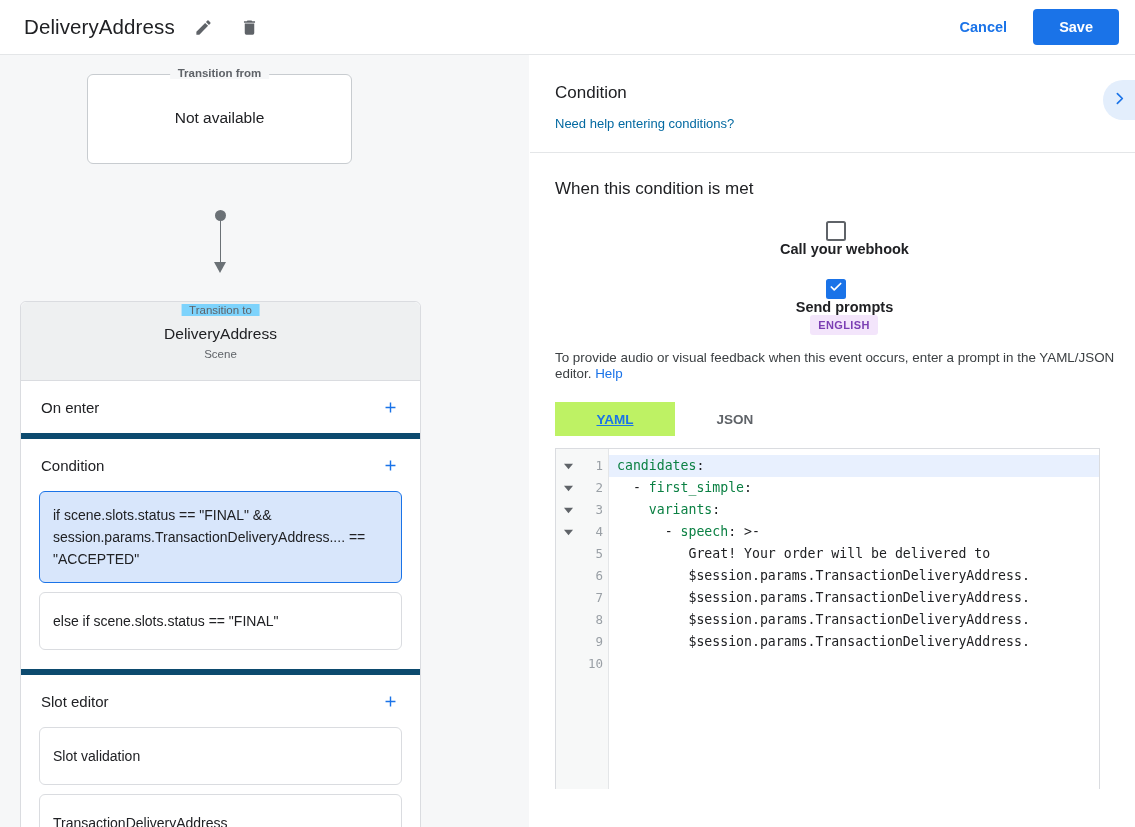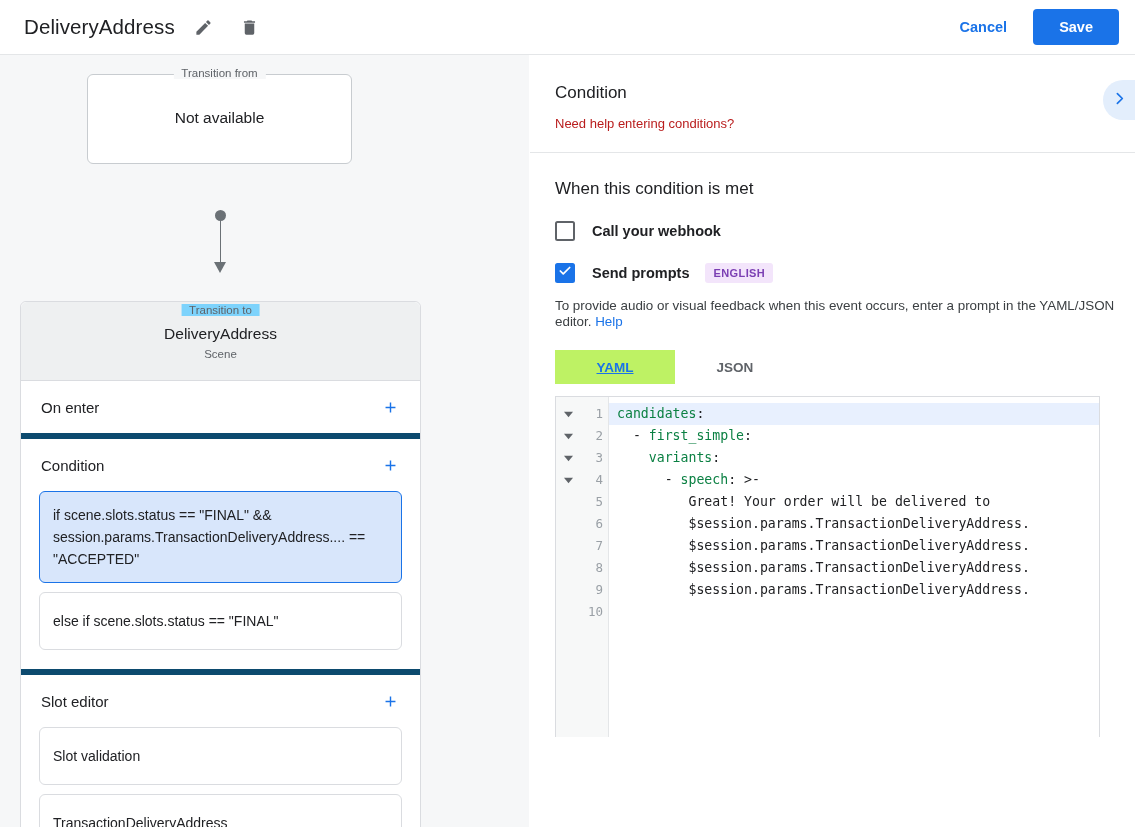--- a/index.html
+++ b/index.html
@@ -58,21 +58,21 @@
     border: 1px solid #c8ccd0;
     border-radius: 6px;
   }
   .node-from {
     left: 87px; top: 19px; width: 265px; height: 90px;
     background: #ffffff;
   }
   .node-legend {
     position: absolute; top: -8px; left: 50%; transform: translateX(-50%);
     background: #f6f7f8; padding: 0 8px;
-    font-size: 11.5px; color: #5f6368; white-space: nowrap;
+    font-size: 11.5px; color: #5f6368; white-space: nowrap; font-weight: bold;
   }
   .node-from-legend { background: #f6f7f8; }
   .node-title {
     position: absolute; left: 0; right: 0; top: 34px;
     text-align: center; font-size: 15.5px; color: #202124;
   }
   .edge-dot {
     position: absolute; left: 215px; top: 155px;
     width: 11px; height: 11px; border-radius: 50%;
     background: #6b7176;
@@ -182,27 +182,27 @@
   }
   .cond-input {
     flex: 1; border: none; outline: none;
     font-size: 14px; color: #202124;
     padding: 0 11px;
     font-family: "Liberation Sans", sans-serif;
     background: #ffffff;
   }
   .help-link {
     display: inline-block; margin-top: 13px;
-    font-size: 13px; color: #b91c1c; text-decoration: none; cursor: pointer;
+    font-size: 13px; color: #0369a1; text-decoration: none; cursor: pointer;
   }
 
   .met-block { padding: 26px 18px 0 25px; }
   .met-heading { font-size: 17px; color: #202124; }
 
-  .check-row { display: flex; align-items: center; margin-top: 22px; }
+  .check-row { display: flex; align-items: center; margin-top: 22px; flex-direction: column; }
   .cbox {
     width: 20px; height: 20px; border-radius: 2.5px;
     border: 2px solid #5f6368; background: #ffffff;
     cursor: pointer; flex: none;
   }
   .cbox.checked {
     background: #1a73e8; border-color: #1a73e8;
     display: flex; align-items: center; justify-content: center;
   }
   .check-label {

